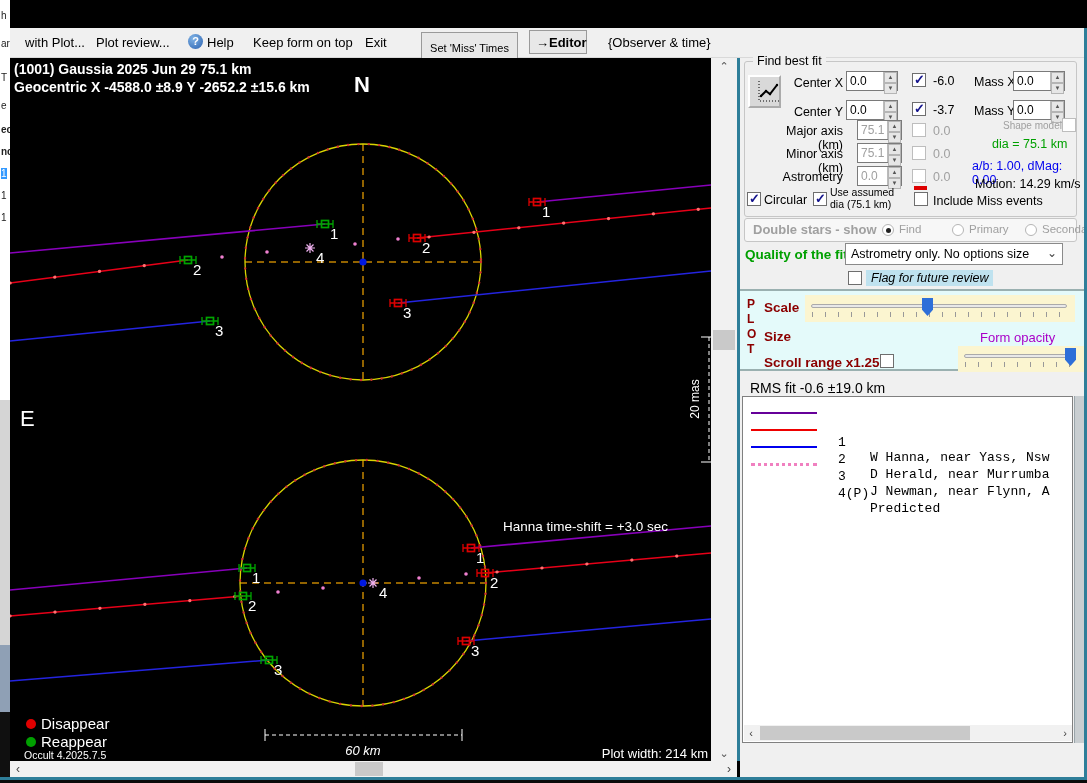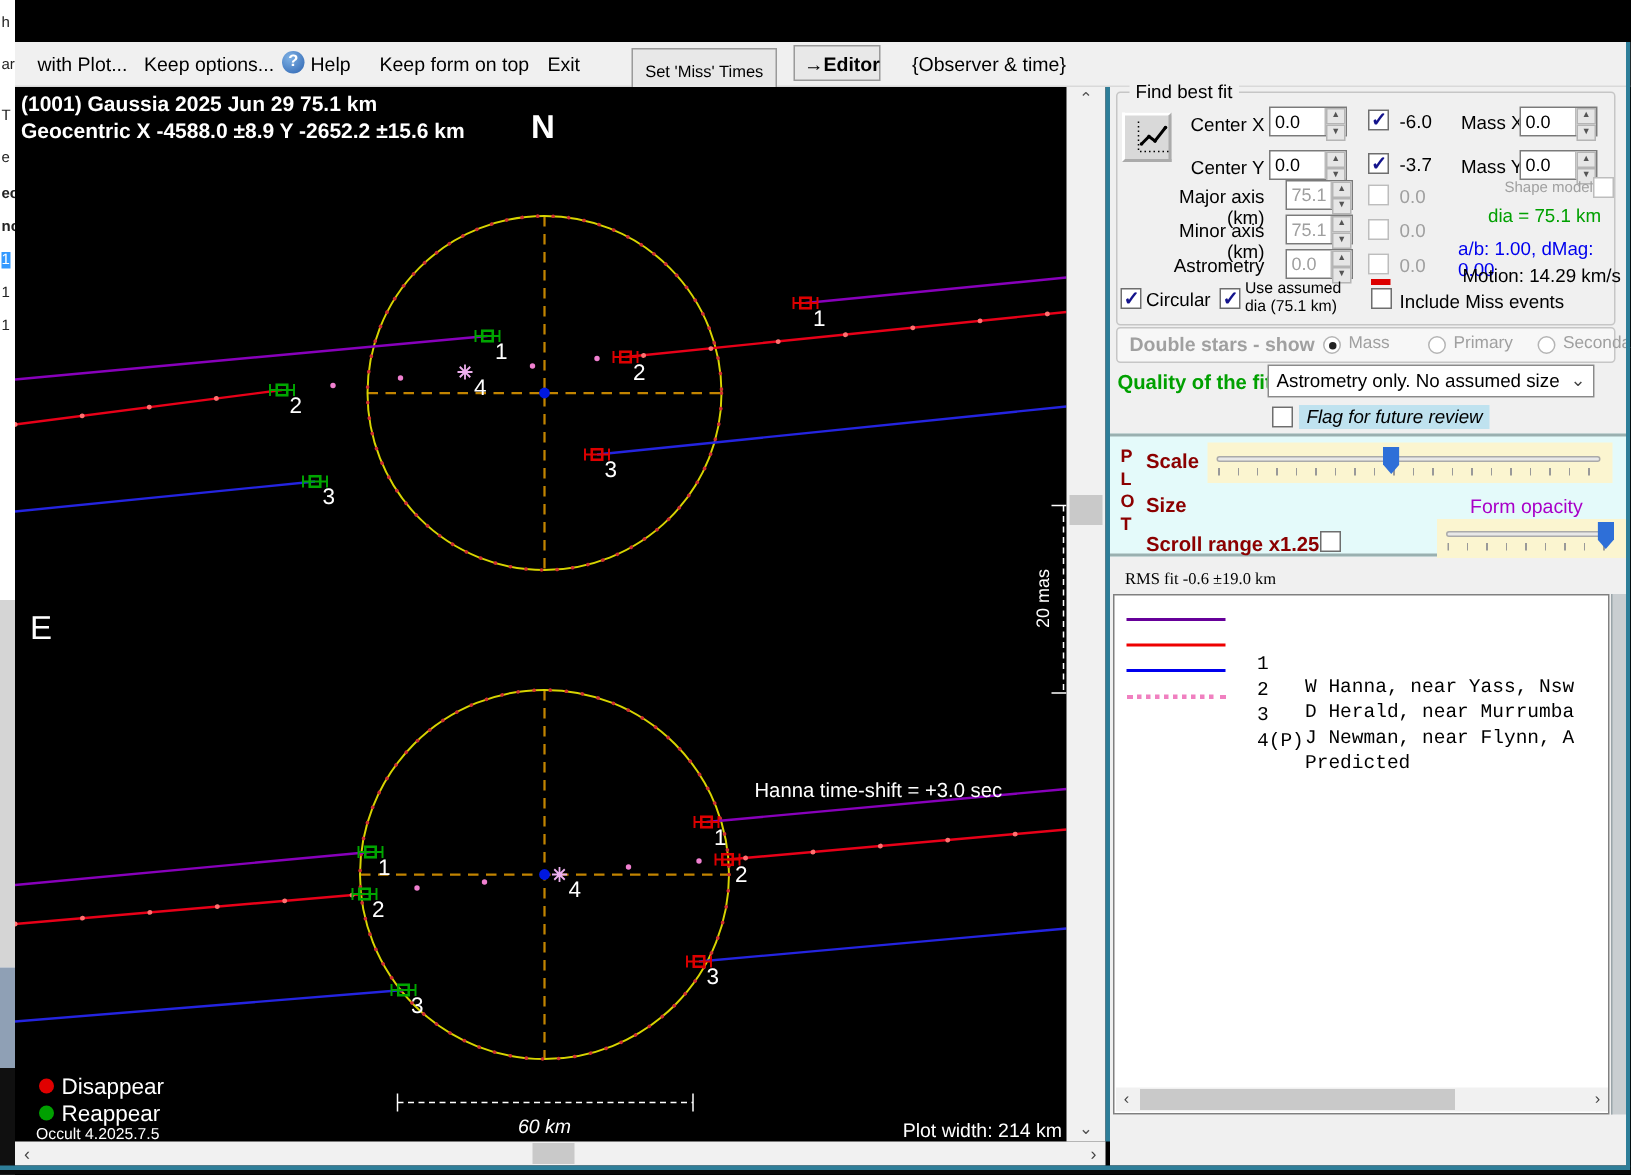--- a/index.html
+++ b/index.html
@@ -90,21 +90,21 @@
   .slider{position:absolute;background:#fbf5d0;}
   .groove{position:absolute;height:4px;background:#e8e8e8;border:1px solid #aaa;border-radius:2px;}
   .ticks{position:absolute;height:5px;
          background:repeating-linear-gradient(90deg,#999 0 1px,transparent 1px 13px);}
   .thumb{position:absolute;width:11px;height:18px;background:#2e6fd8;
          clip-path:polygon(0 0,100% 0,100% 65%,50% 100%,0 65%);}
   #sizebox{position:absolute;left:55px;top:264px;width:166px;height:24px;background:#f0f9ea;
            border:1px solid #8a8a8a;}
   #sizebox .lab{top:4px;}
 
-  #rms{position:absolute;left:10px;top:322px;font-size:11px;font-family:Liberation Serif, serif;}
+  #rms{position:absolute;left:10px;top:322px;font-size:14px;}
   #legendbox{position:absolute;left:2px;top:338px;width:331px;height:347px;background:#fff;
              border:1px solid #808080;}
   .lrow{position:absolute;left:0;width:100%;height:17px;font-family:"Liberation Mono",monospace;
         font-size:13px;white-space:pre;}
   .lrow .num{position:absolute;left:95px;}
   .lrow .nm{position:absolute;left:127px;}
   .sw{position:absolute;left:8px;top:7px;width:66px;height:2px;}
   .sw.dotted{height:0;border-top:3px dotted #f080c0;background:none;}
   #lb-hscroll{position:absolute;left:1px;bottom:1px;width:328px;height:16px;background:#f1f1f1;}
   #lb-hscroll .arr{position:absolute;top:0;width:14px;height:16px;font-size:11px;color:#444;
@@ -132,21 +132,21 @@
     <span class="frag" style="top:190px">1</span>
     <span class="frag" style="top:212px">1</span>
     <div class="grayblock" style="top:400px;height:245px"></div>
     <div class="blueblock" style="top:645px;height:67px"></div>
     <div class="darkblock" style="top:712px;height:71px"></div>
   </div>
 
 
   <div class="abs" id="menubar">
     <span class="mitem" style="left:15px">with Plot...</span>
-    <span class="mitem" style="left:86px">Keep options...</span>
+    <span class="mitem" style="left:86px">Plot review...</span>
     <span id="help-ic" style="left:178px">?</span>
     <span class="mitem" style="left:197px">Help</span>
     <span class="mitem" style="left:243px">Keep form on top</span>
     <span class="mitem" style="left:355px">Exit</span>
     <span class="mitem" style="left:598px">{Observer &amp; time}</span>
   </div>
   <button class="abs chipbtn" id="btn-miss">Set 'Miss' Times</button>
   <button class="abs chipbtn" id="btn-editor">→Editor</button>
 
   <div class="abs" id="plot">
@@ -397,30 +397,30 @@
     <span class="cb on" style="left:7px;top:134px"></span>
     <span class="lab" style="left:24px;top:135px">Circular</span>
     <span class="cb on" style="left:73px;top:134px"></span>
     <span class="lab" style="left:90px;top:128px;width:78px;font-size:10.5px;line-height:12px">Use assumed dia (75.1 km)</span>
     <span class="cb" style="left:174px;top:134px"></span>
     <span class="lab" style="left:193px;top:136px">Include Miss events</span>
 
     <div class="gbox" id="dstars" style="left:4px;top:160px;width:333px;height:24px">
       <span class="lab graylab" style="left:8px;top:3px;font-weight:bold;font-size:13px">Double stars - show</span>
       <span class="rad on disab" style="left:137px;top:5px"></span>
-      <span class="lab graylab" style="left:154px;top:4px;font-size:11.5px">Mass</span>
+      <span class="lab graylab" style="left:154px;top:4px;font-size:11.5px">Find</span>
       <span class="rad disab" style="left:207px;top:5px"></span>
       <span class="lab graylab" style="left:224px;top:4px;font-size:11.5px">Primary</span>
       <span class="rad disab" style="left:280px;top:5px"></span>
       <span class="lab graylab" style="left:297px;top:4px;font-size:11.5px">Secondary</span>
     </div>
 
     <span class="lab green" style="left:5px;top:189px;font-weight:bold;font-size:13.5px">Quality of the fit</span>
     <div id="qual-dd">
-      <span>Astrometry only. No assumed size</span>
+      <span>Astrometry only. No options size</span>
       <span class="chev">⌄</span>
     </div>
     <span class="cb" style="left:108px;top:213px"></span>
     <span id="flag-chip">Flag for future review</span>
 
     <div id="plotbox">
       <span class="plot-letter" style="top:6px">P</span>
       <span class="plot-letter" style="top:21px">L</span>
       <span class="plot-letter" style="top:36px">O</span>
       <span class="plot-letter" style="top:51px">T</span>

